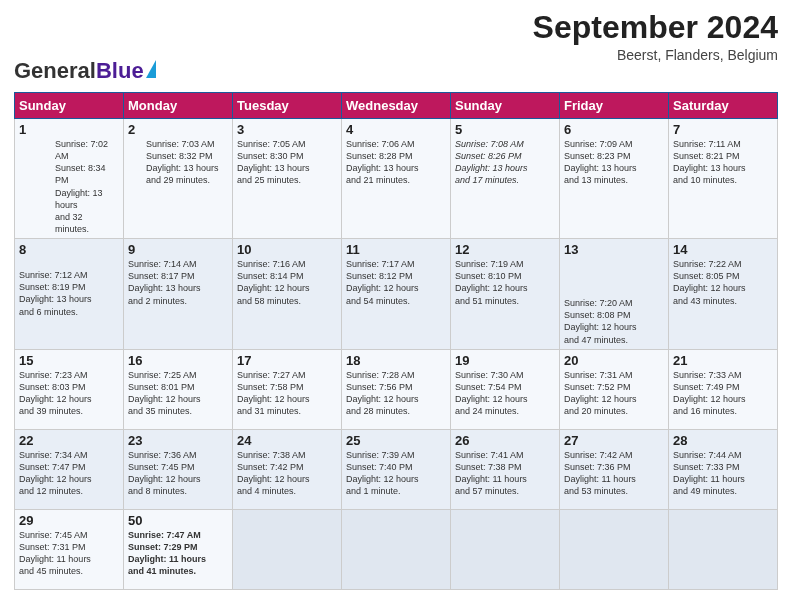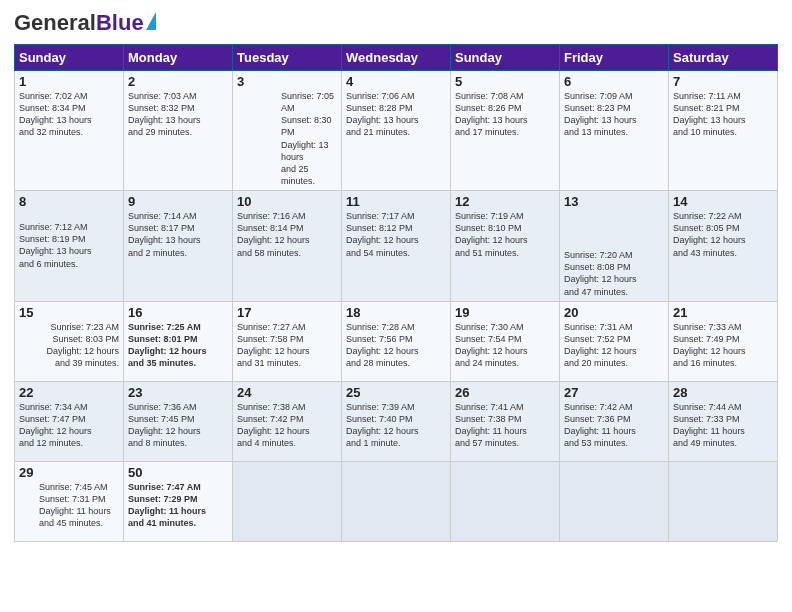--- a/index.html
+++ b/index.html
@@ -17,20 +17,21 @@
     .header {
       display: flex;
       justify-content: space-between;
       align-items: flex-start;
       margin-bottom: 8px;
     }
     .logo {
       display: flex;
       flex-direction: column;
       align-items: flex-start;
+      margin-top: 48px;
     }
     .logo-text {
       display: flex;
       align-items: center;
       font-size: 22px;
       font-weight: bold;
       color: #333;
     }
     .logo-triangle {
       width: 0;
@@ -53,21 +54,21 @@
       font-size: 14px;
       color: #444;
       margin-top: 2px;
     }
     table {
       width: 100%;
       border-collapse: collapse;
       table-layout: fixed;
     }
     thead tr th {
-      background-color: #4c1d95;
+      background-color: #be185d;
       color: #fff;
       font-size: 13px;
       font-weight: bold;
       padding: 5px 4px;
       text-align: left;
       border: 1px solid #1a5a9a;
     }
     tbody tr td {
       border: 1px solid #ccc;
       vertical-align: top;
@@ -102,68 +103,72 @@
 <body>
 
 <div class="container">
   <div class="header">
     <div class="logo">
       <div class="logo-text">
         <span>General</span>
           <span style="color:#4c1d95">Blue</span>
         <div class="logo-triangle"></div>
       </div>
+    </div>
+    <div class="title-block">
+      <div class="month-title">September 2024</div>
+      <div class="location">Beerst, Flanders, Belgium</div>
     </div>
   </div>
 
   <table>
     <thead>
       <tr>
         <th>Sunday</th>
         <th>Monday</th>
         <th>Tuesday</th>
         <th>Wednesday</th>
         <th>Sunday</th>
         <th>Friday</th>
         <th>Saturday</th>
       </tr>
     </thead>
     <tbody id="calendar-body">
     <tr>
           <td>
             <span class="day-num">1</span>
-            <div class="day-info" style="white-space: pre-line;">Sunrise: 7:02 AM
+            <div class="day-info" style="white-space: pre-line; margin-left: 36px;">Sunrise: 7:02 AM
 Sunset: 8:34 PM
 Daylight: 13 hours
 and 32 minutes.</div>
           </td>
           <td>
             <span class="day-num">2</span>
-            <div class="day-info" style="white-space: pre-line;">Sunrise: 7:03 AM
+            <div class="day-info" style="white-space: pre-line; margin-left: 18px;">Sunrise: 7:03 AM
 Sunset: 8:32 PM
 Daylight: 13 hours
 and 29 minutes.</div>
           </td>
           <td>
             <span class="day-num">3</span>
-            <div class="day-info" style="white-space: pre-line; margin-left: 44px;">Sunrise: 7:05 AM
+            <div class="day-info" style="white-space: pre-line;">Sunrise: 7:05 AM
 Sunset: 8:30 PM
 Daylight: 13 hours
 and 25 minutes.</div>
           </td>
           <td>
             <span class="day-num">4</span>
             <div class="day-info" style="white-space: pre-line;">Sunrise: 7:06 AM
 Sunset: 8:28 PM
 Daylight: 13 hours
 and 21 minutes.</div>
           </td>
           <td>
             <span class="day-num">5</span>
-            <div class="day-info" style="white-space: pre-line;">Sunrise: 7:08 AM
+            <div class="day-info" style="white-space: pre-line; font-style: italic;">Sunrise: 7:08 AM
 Sunset: 8:26 PM
 Daylight: 13 hours
 and 17 minutes.</div>
           </td>
           <td>
             <span class="day-num">6</span>
             <div class="day-info" style="white-space: pre-line;">Sunrise: 7:09 AM
 Sunset: 8:23 PM
 Daylight: 13 hours
 and 13 minutes.</div>
@@ -223,28 +228,28 @@
             <span class="day-num">14</span>
             <div class="day-info" style="white-space: pre-line;">Sunrise: 7:22 AM
 Sunset: 8:05 PM
 Daylight: 12 hours
 and 43 minutes.</div>
           </td>
         </tr>
         <tr>
           <td>
             <span class="day-num">15</span>
-            <div class="day-info" style="white-space: pre-line; text-align: right;">Sunrise: 7:23 AM
+            <div class="day-info" style="white-space: pre-line;">Sunrise: 7:23 AM
 Sunset: 8:03 PM
 Daylight: 12 hours
 and 39 minutes.</div>
           </td>
           <td>
             <span class="day-num">16</span>
-            <div class="day-info" style="white-space: pre-line; font-weight: bold;">Sunrise: 7:25 AM
+            <div class="day-info" style="white-space: pre-line;">Sunrise: 7:25 AM
 Sunset: 8:01 PM
 Daylight: 12 hours
 and 35 minutes.</div>
           </td>
           <td>
             <span class="day-num">17</span>
             <div class="day-info" style="white-space: pre-line;">Sunrise: 7:27 AM
 Sunset: 7:58 PM
 Daylight: 12 hours
 and 31 minutes.</div>
@@ -325,21 +330,21 @@
             <span class="day-num">28</span>
             <div class="day-info" style="white-space: pre-line;">Sunrise: 7:44 AM
 Sunset: 7:33 PM
 Daylight: 11 hours
 and 49 minutes.</div>
           </td>
         </tr>
         <tr>
           <td>
             <span class="day-num">29</span>
-            <div class="day-info" style="white-space: pre-line; margin-left: 20px;">Sunrise: 7:45 AM
+            <div class="day-info" style="white-space: pre-line;">Sunrise: 7:45 AM
 Sunset: 7:31 PM
 Daylight: 11 hours
 and 45 minutes.</div>
           </td>
           <td>
             <span class="day-num">50</span>
             <div class="day-info" style="white-space: pre-line; font-weight: bold;">Sunrise: 7:47 AM
 Sunset: 7:29 PM
 Daylight: 11 hours
 and 41 minutes.</div>

